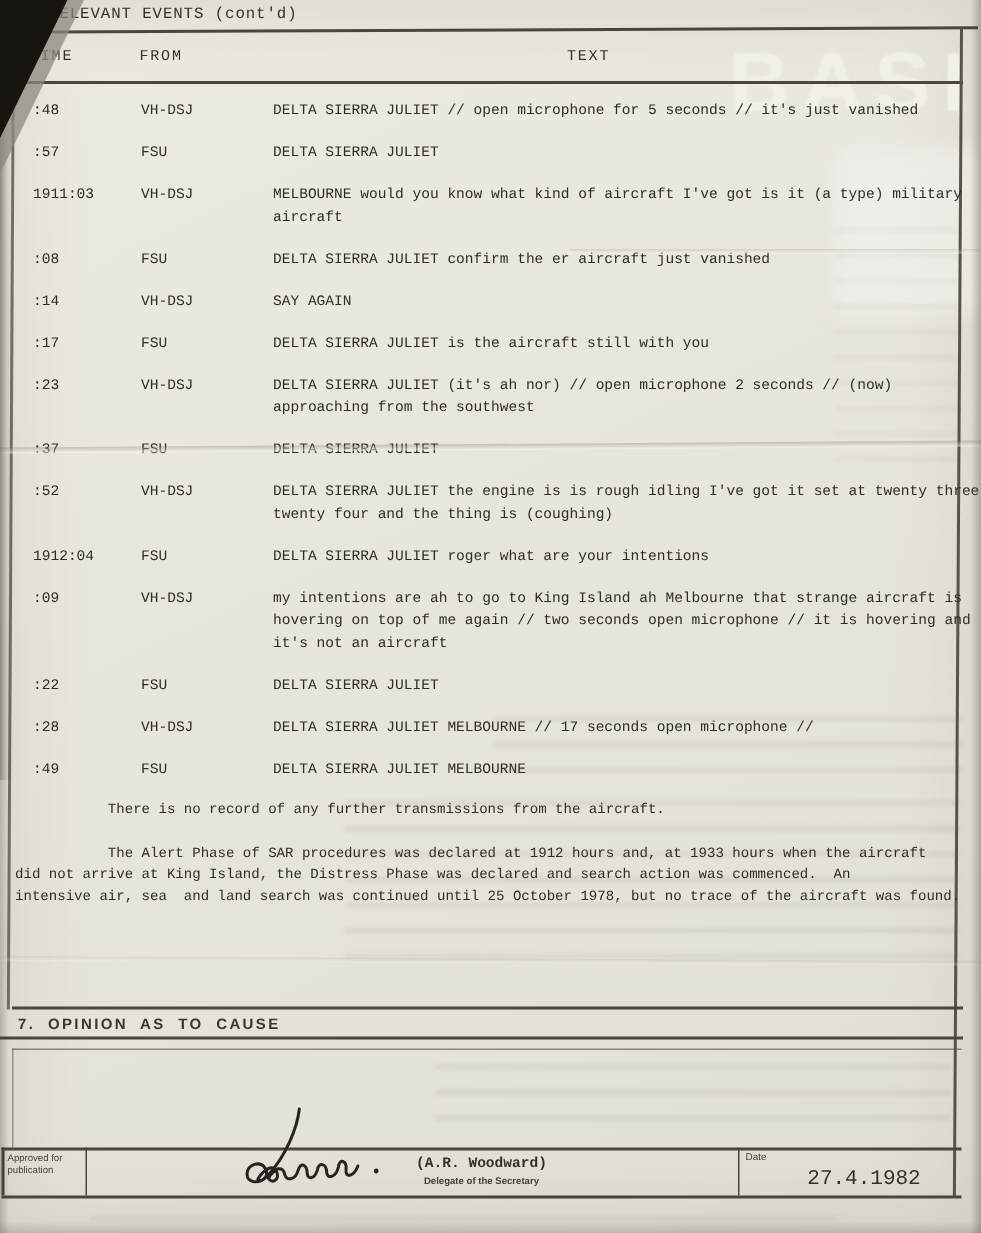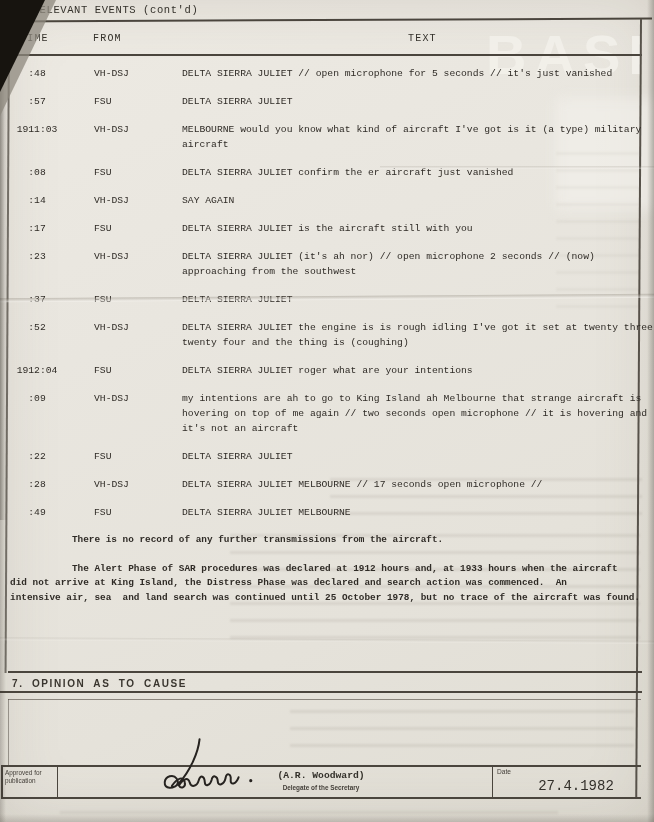--- a/index.html
+++ b/index.html
@@ -61,28 +61,28 @@
   .l-op-left{left:8px;top:699px;width:1px;height:66px;background:rgba(78,72,64,.5);}
   .l-sig-top{left:1px;top:765px;width:640px;height:1.5px;}
   .l-sig-bottom{left:1px;top:797px;width:640px;height:1.5px;}
   .l-sig-left{left:1px;top:765px;width:1.5px;height:32px;}
   .l-sig-d1{left:57px;top:765px;width:1px;height:32px;}
   .l-sig-d2{left:492px;top:765px;width:1px;height:32px;}
   
   .h-sec6{position:absolute;left:12px;top:4px;font-size:10.5px;letter-spacing:.6px;
     color:#33302a;white-space:nowrap;}
   .col-head{position:absolute;top:33px;font-size:10px;letter-spacing:1.2px;color:#33302a;}
-  .ch-time{left:20px;} .ch-from{left:93px;} .ch-text{left:378px;margin-left:30px;}
+  .ch-time{left:20px;} .ch-from{left:93px;} .ch-text{left:378px;}
   .rows{position:absolute;left:10px;top:66px;width:634px;font-size:9.7px;line-height:15px;}
   .row{position:relative;margin-bottom:13px;}
-  .c-time{position:absolute;left:2px;width:50px;text-align:center;}
+  .c-time{position:absolute;left:12px;width:50px;text-align:left;}
   .c-from{position:absolute;left:84px;}
   .c-text{margin-left:172px;width:484px;white-space:pre-line;}
   .paras{position:absolute;left:10px;top:533px;width:642px;font-size:9.4px;line-height:14.5px;}
-  .para{margin:0 0 14px 0;white-space:pre-wrap;font-weight:bold;}
+  .para{margin:0 0 14px 0;white-space:pre-wrap;}
   .h-sec7{position:absolute;left:12px;top:678px;
     font-family:"Liberation Sans",sans-serif;font-weight:bold;font-size:10px;
     letter-spacing:1.6px;word-spacing:4px;color:#3a362f;white-space:nowrap;}
   .opinion-body{position:absolute;left:10px;top:714px;width:640px;
     font-size:9.7px;line-height:15px;white-space:pre-wrap;}
   
   .approved{position:absolute;left:5px;top:769px;width:50px;
     font-family:"Liberation Sans",sans-serif;font-size:6.4px;line-height:7.6px;
     color:#45403a;}
   .sig-svg{position:absolute;left:138px;top:736px;}

